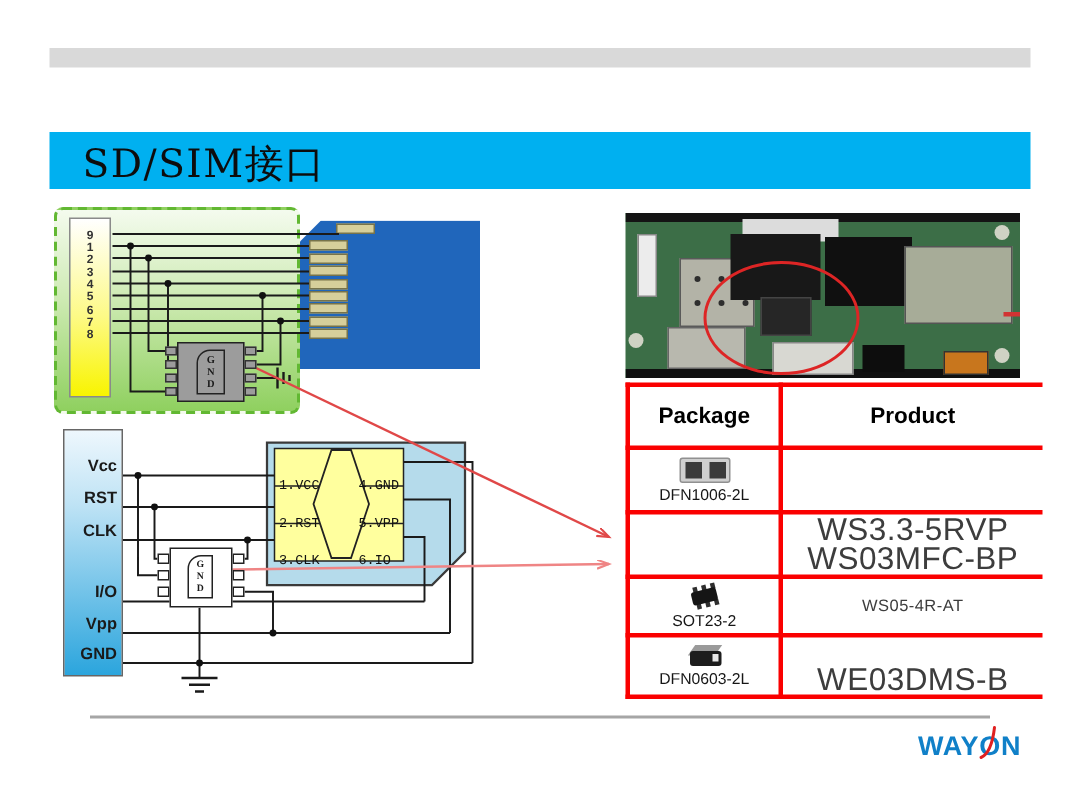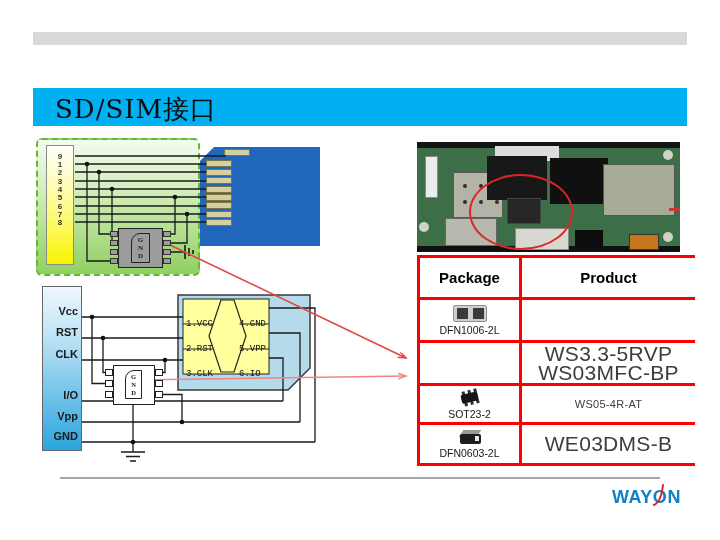--- a/index.html
+++ b/index.html
@@ -213,21 +213,21 @@
     </div>
 
     <div class="cell" style="left:3px;top:170px;width:99px;height:38px">
       <div class="icon0603">
         <div class="topf"></div>
         <div class="bd"></div>
         <div class="slot"></div>
       </div>
       <div class="pkg-label">DFN0603-2L</div>
     </div>
-    <div class="cell" style="left:105px;top:170px;width:173px;height:36px">
+    <div class="cell" style="left:105px;top:180px;width:173px;height:36px">
       <div class="prod">WE03DMS-B</div>
     </div>
   </div>
 
   <div class="abs divider"></div>
   <div class="abs logo">
     <span>WAY</span><span class="oo"><span>O</span><svg width="18" height="26">
           <path d="M3 23 Q10 20 12 3" fill="none" stroke="#e02020" stroke-width="2" stroke-linecap="round"></path>
         </svg></span><span>N</span>
   </div>

